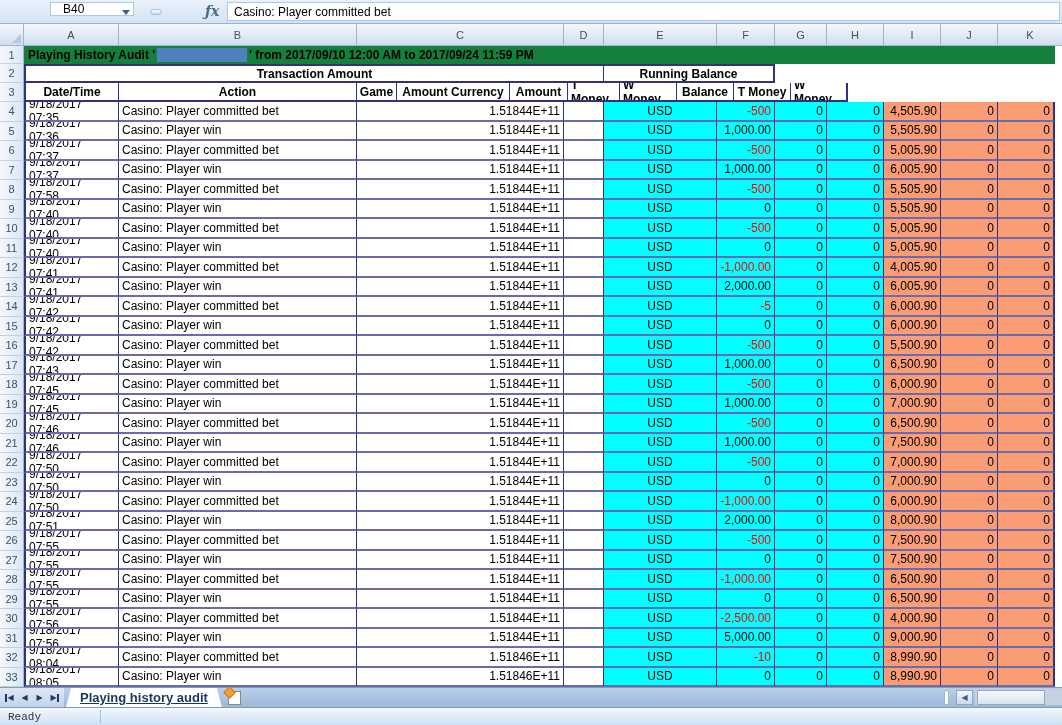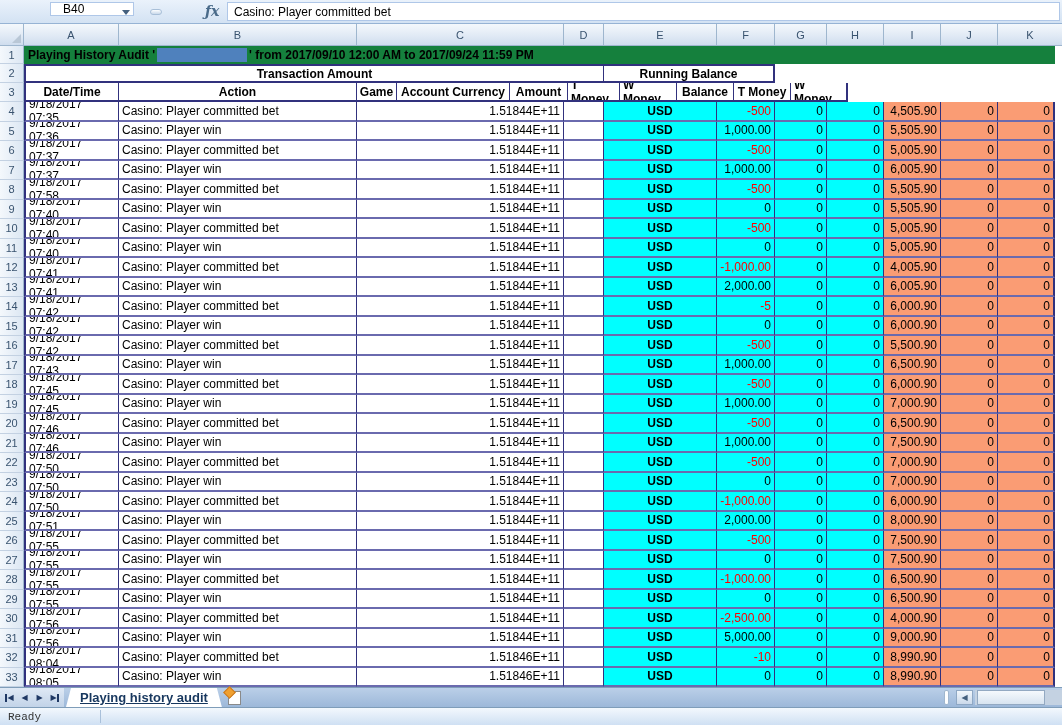--- a/index.html
+++ b/index.html
@@ -51,21 +51,21 @@
     font-size:11px; color:var(--hdrtext); flex:0 0 24px;}
   .sliver{ width:7px; background:#fff; flex:0 0 7px;}
 
   .titleline{ height:18px;}
   .titlecell{ width:1031px; background:#15803d; display:flex; align-items:center;
     padding-left:4px; font-size:12px; font-weight:bold; color:#000; overflow:hidden;}
   .redact{ display:inline-block; width:90px; height:14px; background:#4F81BD; margin:0 2px;}
 
   .cell{ display:flex; align-items:center; background:#fff; overflow:hidden;
     font-size:12px; color:#000; padding:0 3px; border-right:1px solid var(--dark);}
-  .ar{ justify-content:flex-end;} .ac{ justify-content:center;font-weight:bold;}
+  .ar{ justify-content:flex-end;} .ac{ justify-content:center;}
   .cyan{ background:var(--cyan);} .salmon{ background:var(--salmon);}
   .neg{ color:var(--red);}
 
   .gline{ height:19px;}
   .gline .cell{ border-top:2px solid var(--dark); border-bottom:2px solid var(--dark);
     font-weight:bold; justify-content:center; font-size:12px;}
   .g0{width:580px}.g1{width:280px}.g2{width:171px}
   .hline{ height:19px;}
   .hline .cell{ border-bottom:2px solid var(--dark); font-weight:bold; justify-content:center;}
   .dline{ height:19.5px;}
@@ -149,21 +149,21 @@
     <div class="cell g0 bL">Transaction Amount</div>
     <div class="cell g2 bR">Running Balance</div>
     <div class="sliver"></div>
   </div>
 
   <div class="line hline">
     <div class="gut">3</div>
     <div class="cell c0 bL">Date/Time</div>
     <div class="cell c1">Action</div>
     <div class="cell c3">Game</div>
-    <div class="cell c4">Account Currency</div>
+    <div class="cell c4">Amount Currency</div>
     <div class="cell c5">Amount</div>
     <div class="cell c6">T Money</div>
     <div class="cell c7">W Money</div>
     <div class="cell c8">Balance</div>
     <div class="cell c9">T Money</div>
     <div class="cell c10 bR">W Money</div>
     <div class="sliver"></div>
   </div>
 
   <div>

